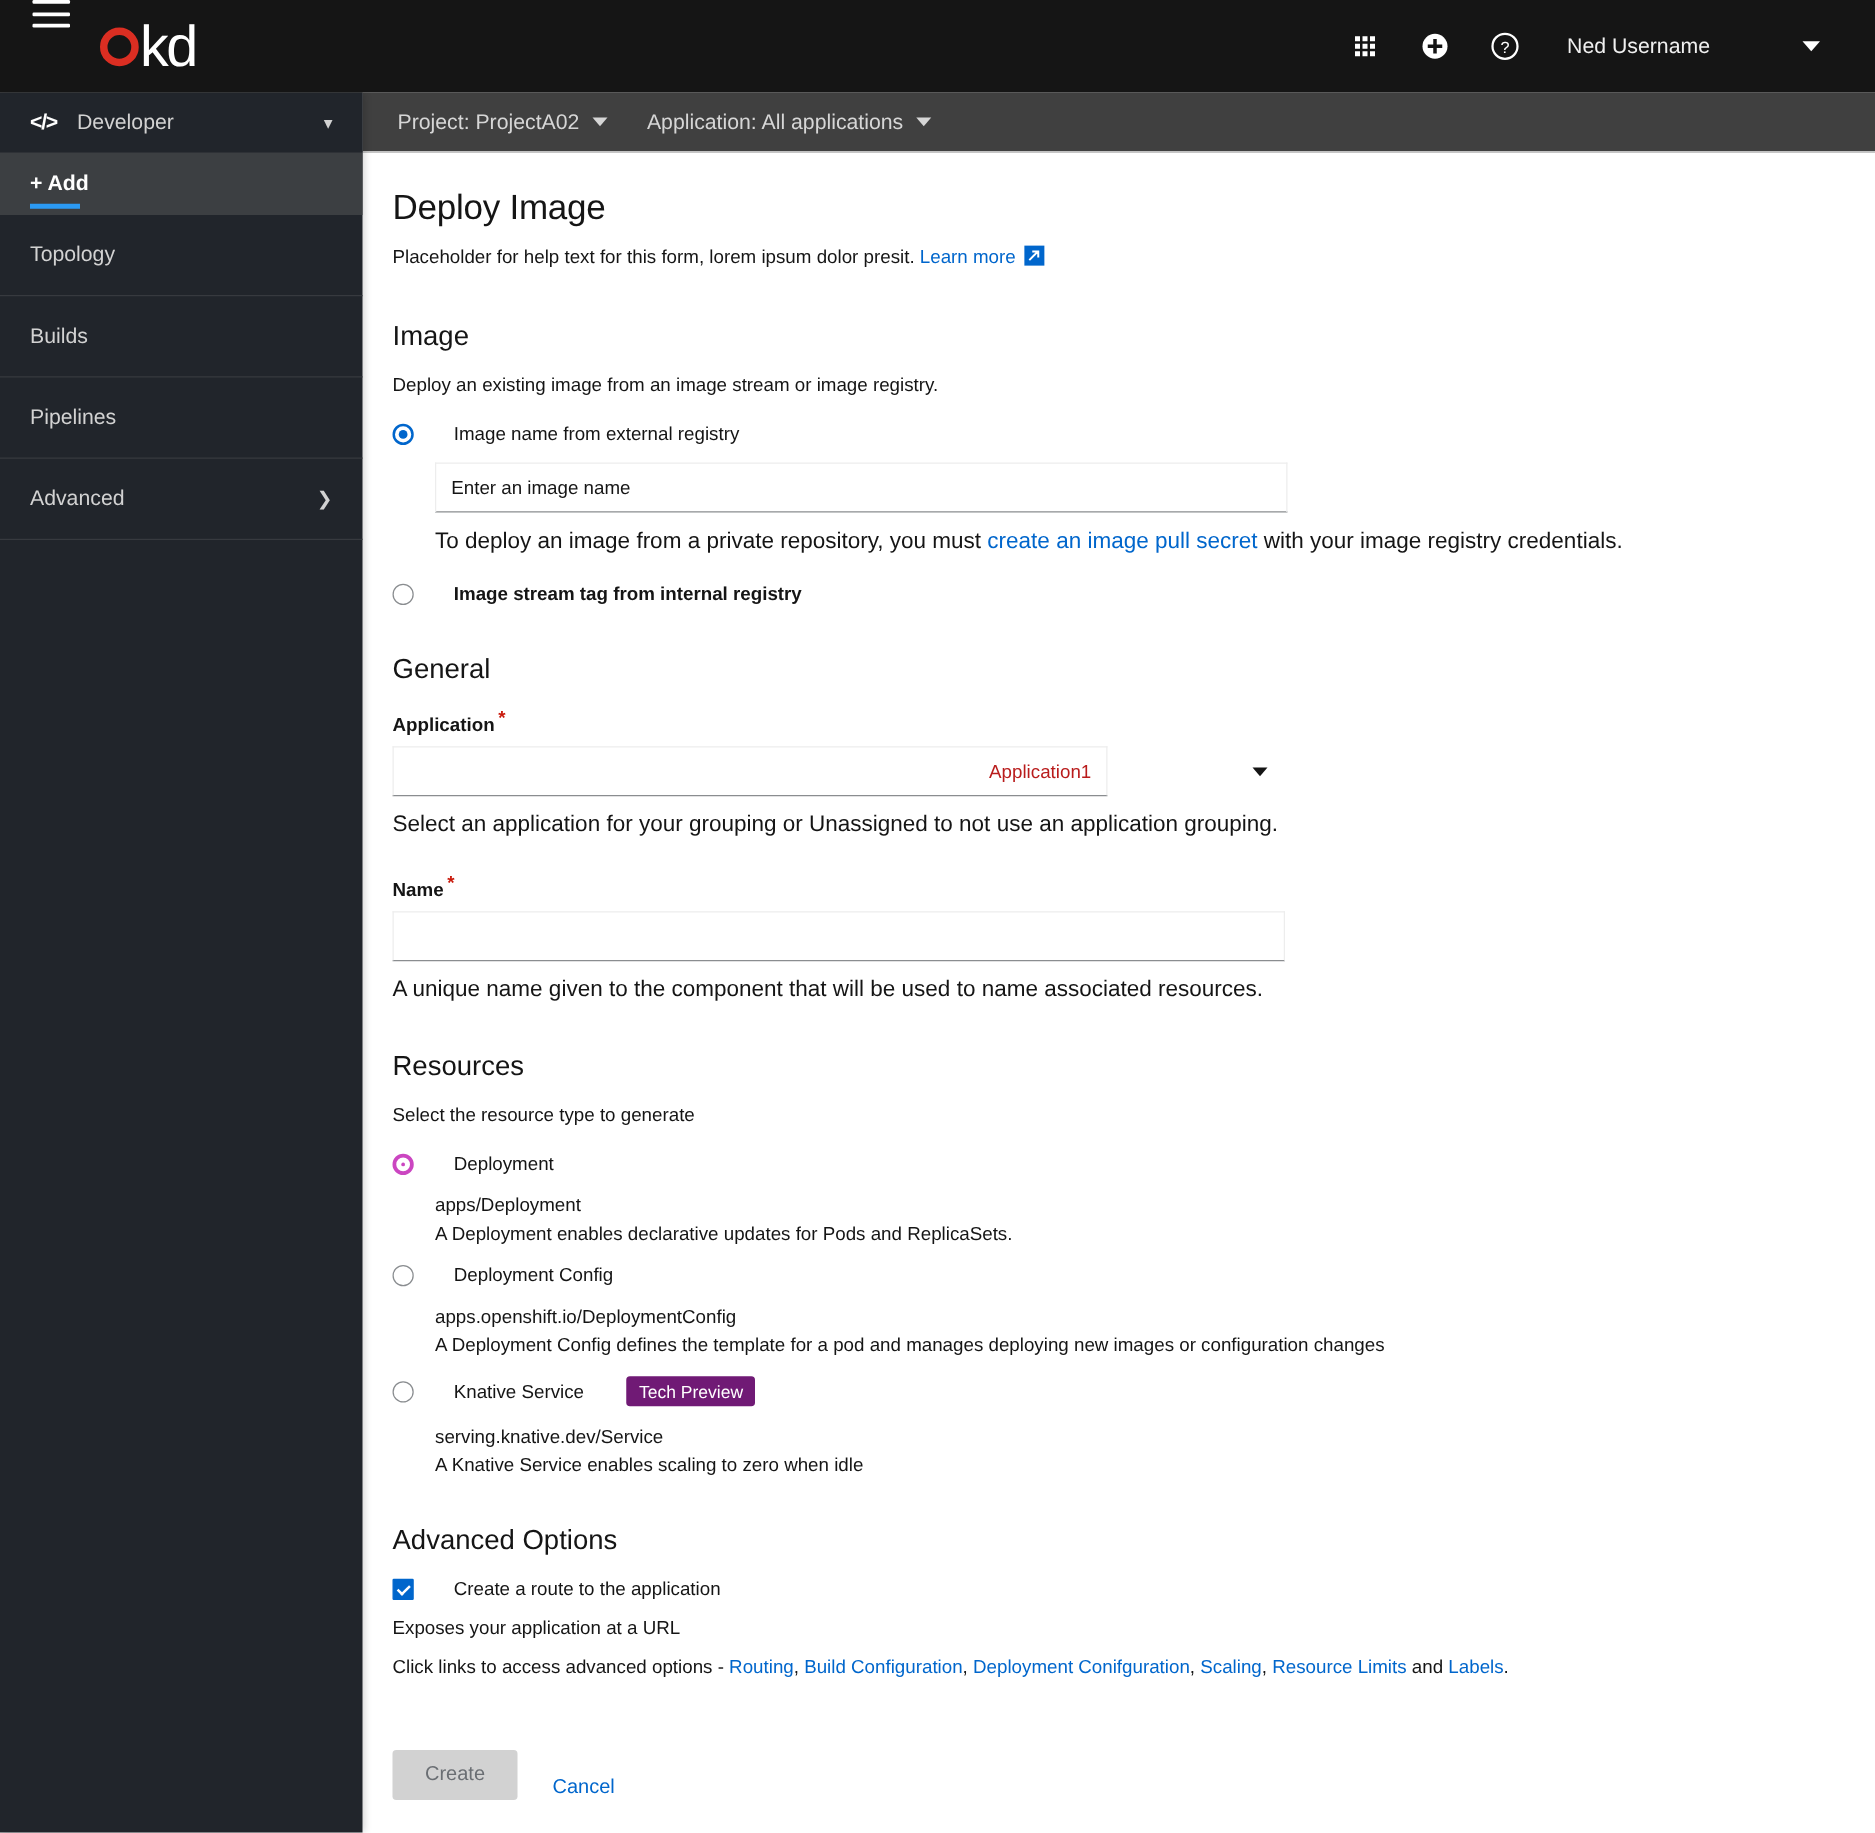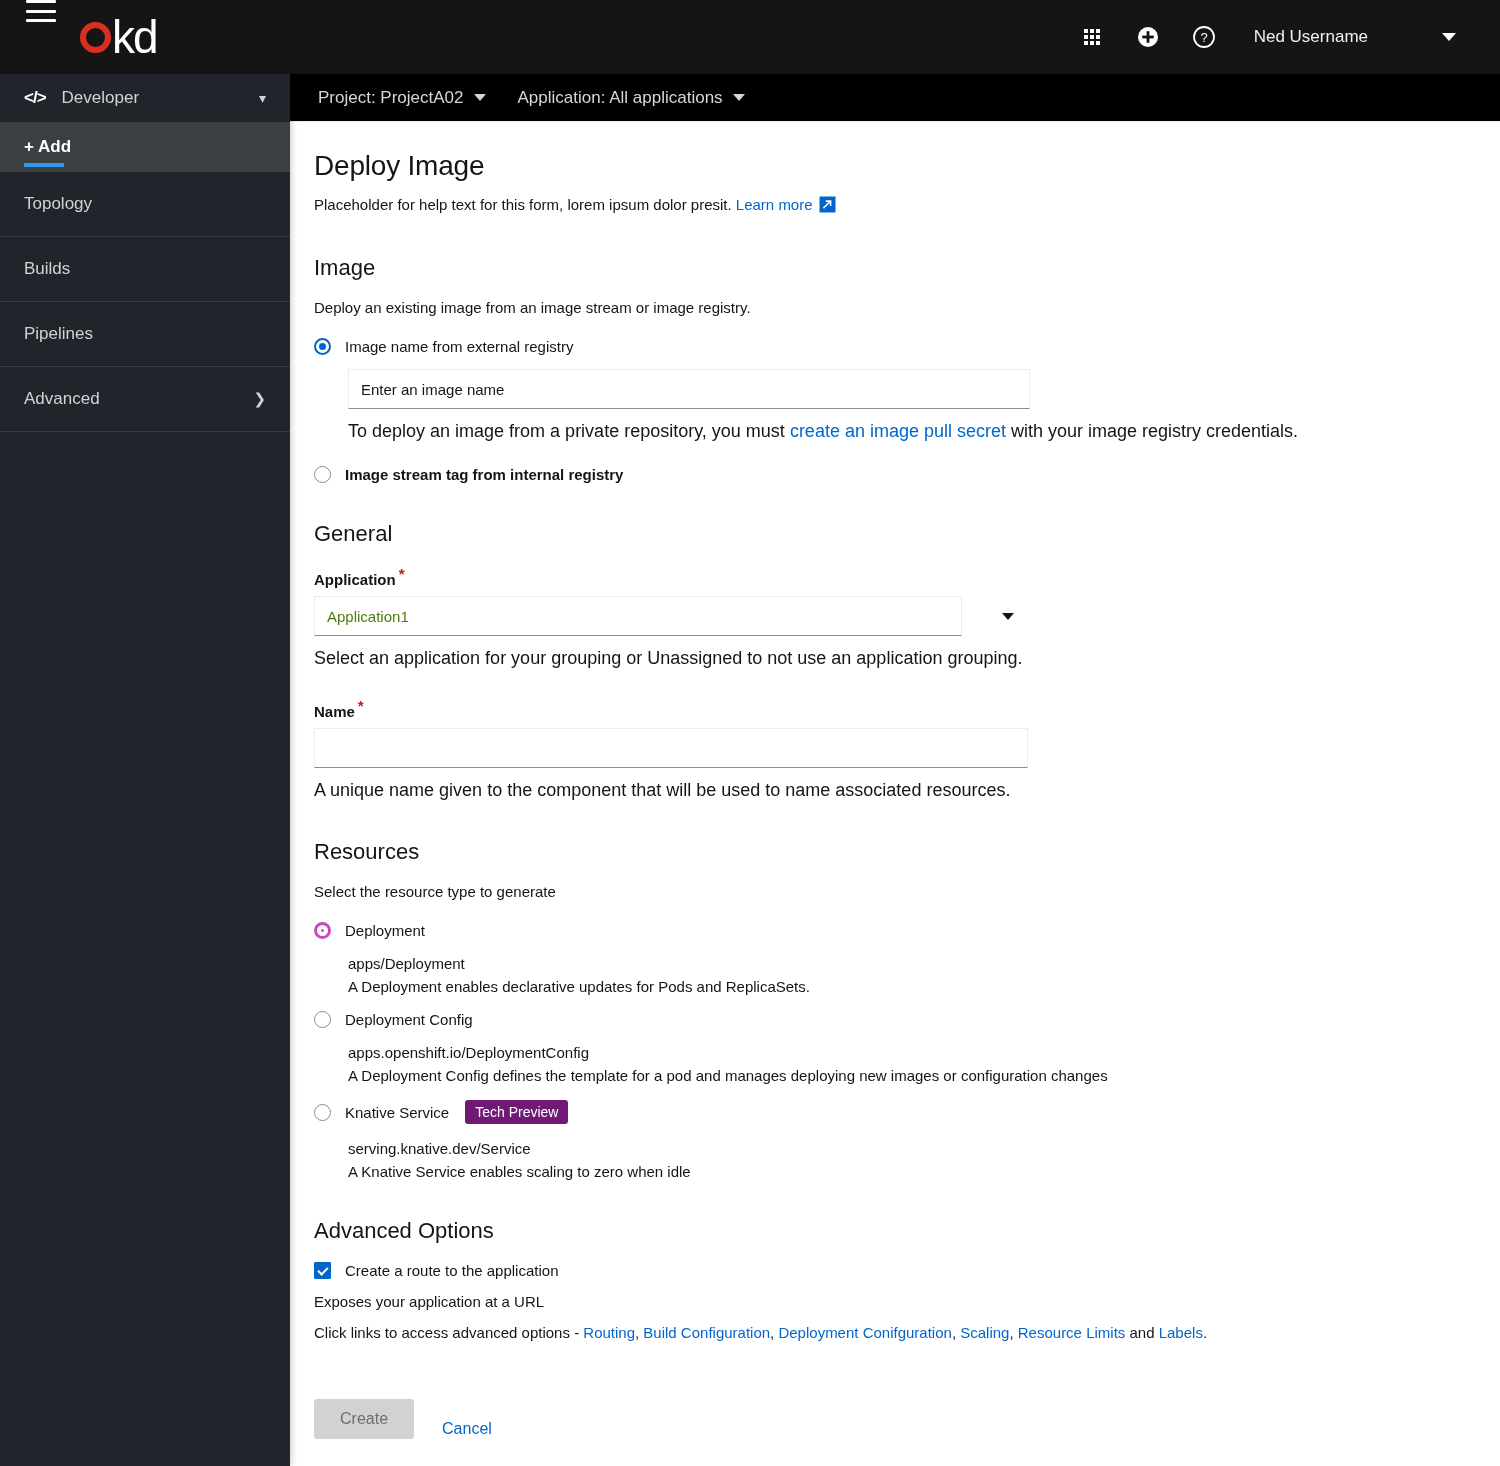--- a/index.html
+++ b/index.html
@@ -120,21 +120,21 @@
   .nav-chevron { margin-left: auto; font-size: 15px; color: #d2d2d2; }
 
   
   .content { position: absolute; top: 74px; left: 290px; width: 1210px; height: 1392px; background: #fff; }
 
   .ctx-bar {
     height: 48px;
     display: flex; align-items: center;
     padding-left: 28px;
     border-bottom: 1px solid #ededed;
-    background: #000000;
+    background: #404040;
   }
   .ctx-item {
     display: flex; align-items: center;
     color: #d6d6d6; font-size: 17px;
     margin-right: 32px;
     cursor: pointer;
   }
   .ctx-caret {
     width: 0; height: 0;
     border-left: 6px solid transparent; border-right: 6px solid transparent;
@@ -157,21 +157,21 @@
   }
 
   h2.section-title {
     font-size: 22px; font-weight: 400; color: #151515;
     margin: 0 0 18px 0;
   }
   .section { margin-bottom: 38px; }
   .sect-desc { font-size: 15px; color: #151515; margin: 0 0 22px 0; }
 
   
-  .radio-row { display: flex; align-items: center; margin-bottom: 6px; }
+  .radio-row { display: flex; align-items: center; margin-bottom: 6px; gap: 18px; }
   .radio {
     width: 17px; height: 17px; border-radius: 50%;
     border: 1px solid #8a8d90; background: #fff;
     flex: none; margin-right: 14px;
     position: relative; cursor: pointer;
   }
   .radio.checked-blue { border: 2px solid #06c; }
   .radio.checked-blue::after {
     content: ""; position: absolute; top: 3px; left: 3px;
     width: 7px; height: 7px; border-radius: 50%; background: #06c;
@@ -214,27 +214,28 @@
 
   .form-group { margin-bottom: 28px; }
   .form-label {
     font-size: 15px; font-weight: bold; color: #151515;
     margin-bottom: 8px; display: inline-block;
   }
   .req { color: #c9190b; font-size: 15px; vertical-align: super; margin-left: 3px; }
 
   .select-wrap { position: relative; width: 714px; }
   .select-box {
-    width: 648px; height: 40px;
+    width: 572px; height: 40px;
     border: 1px solid #ededed; border-bottom: 1px solid #8a8d90;
     background: #fff;
     display: flex; align-items: center;
     padding: 0 12px;
-    font-size: 15px; color: #4d7c0f;
-    cursor: pointer;
+    font-size: 15px; color: #b91c1c;
+    cursor: pointer;
+    justify-content: flex-end;
   }
   .select-caret {
     position: absolute; right: 14px; top: 17px;
     width: 0; height: 0;
     border-left: 6px solid transparent; border-right: 6px solid transparent;
     border-top: 7px solid #151515;
   }
   .name-input { width: 714px; }
 
   .res-sub { font-size: 15px; color: #151515; margin-left: 34px; }

